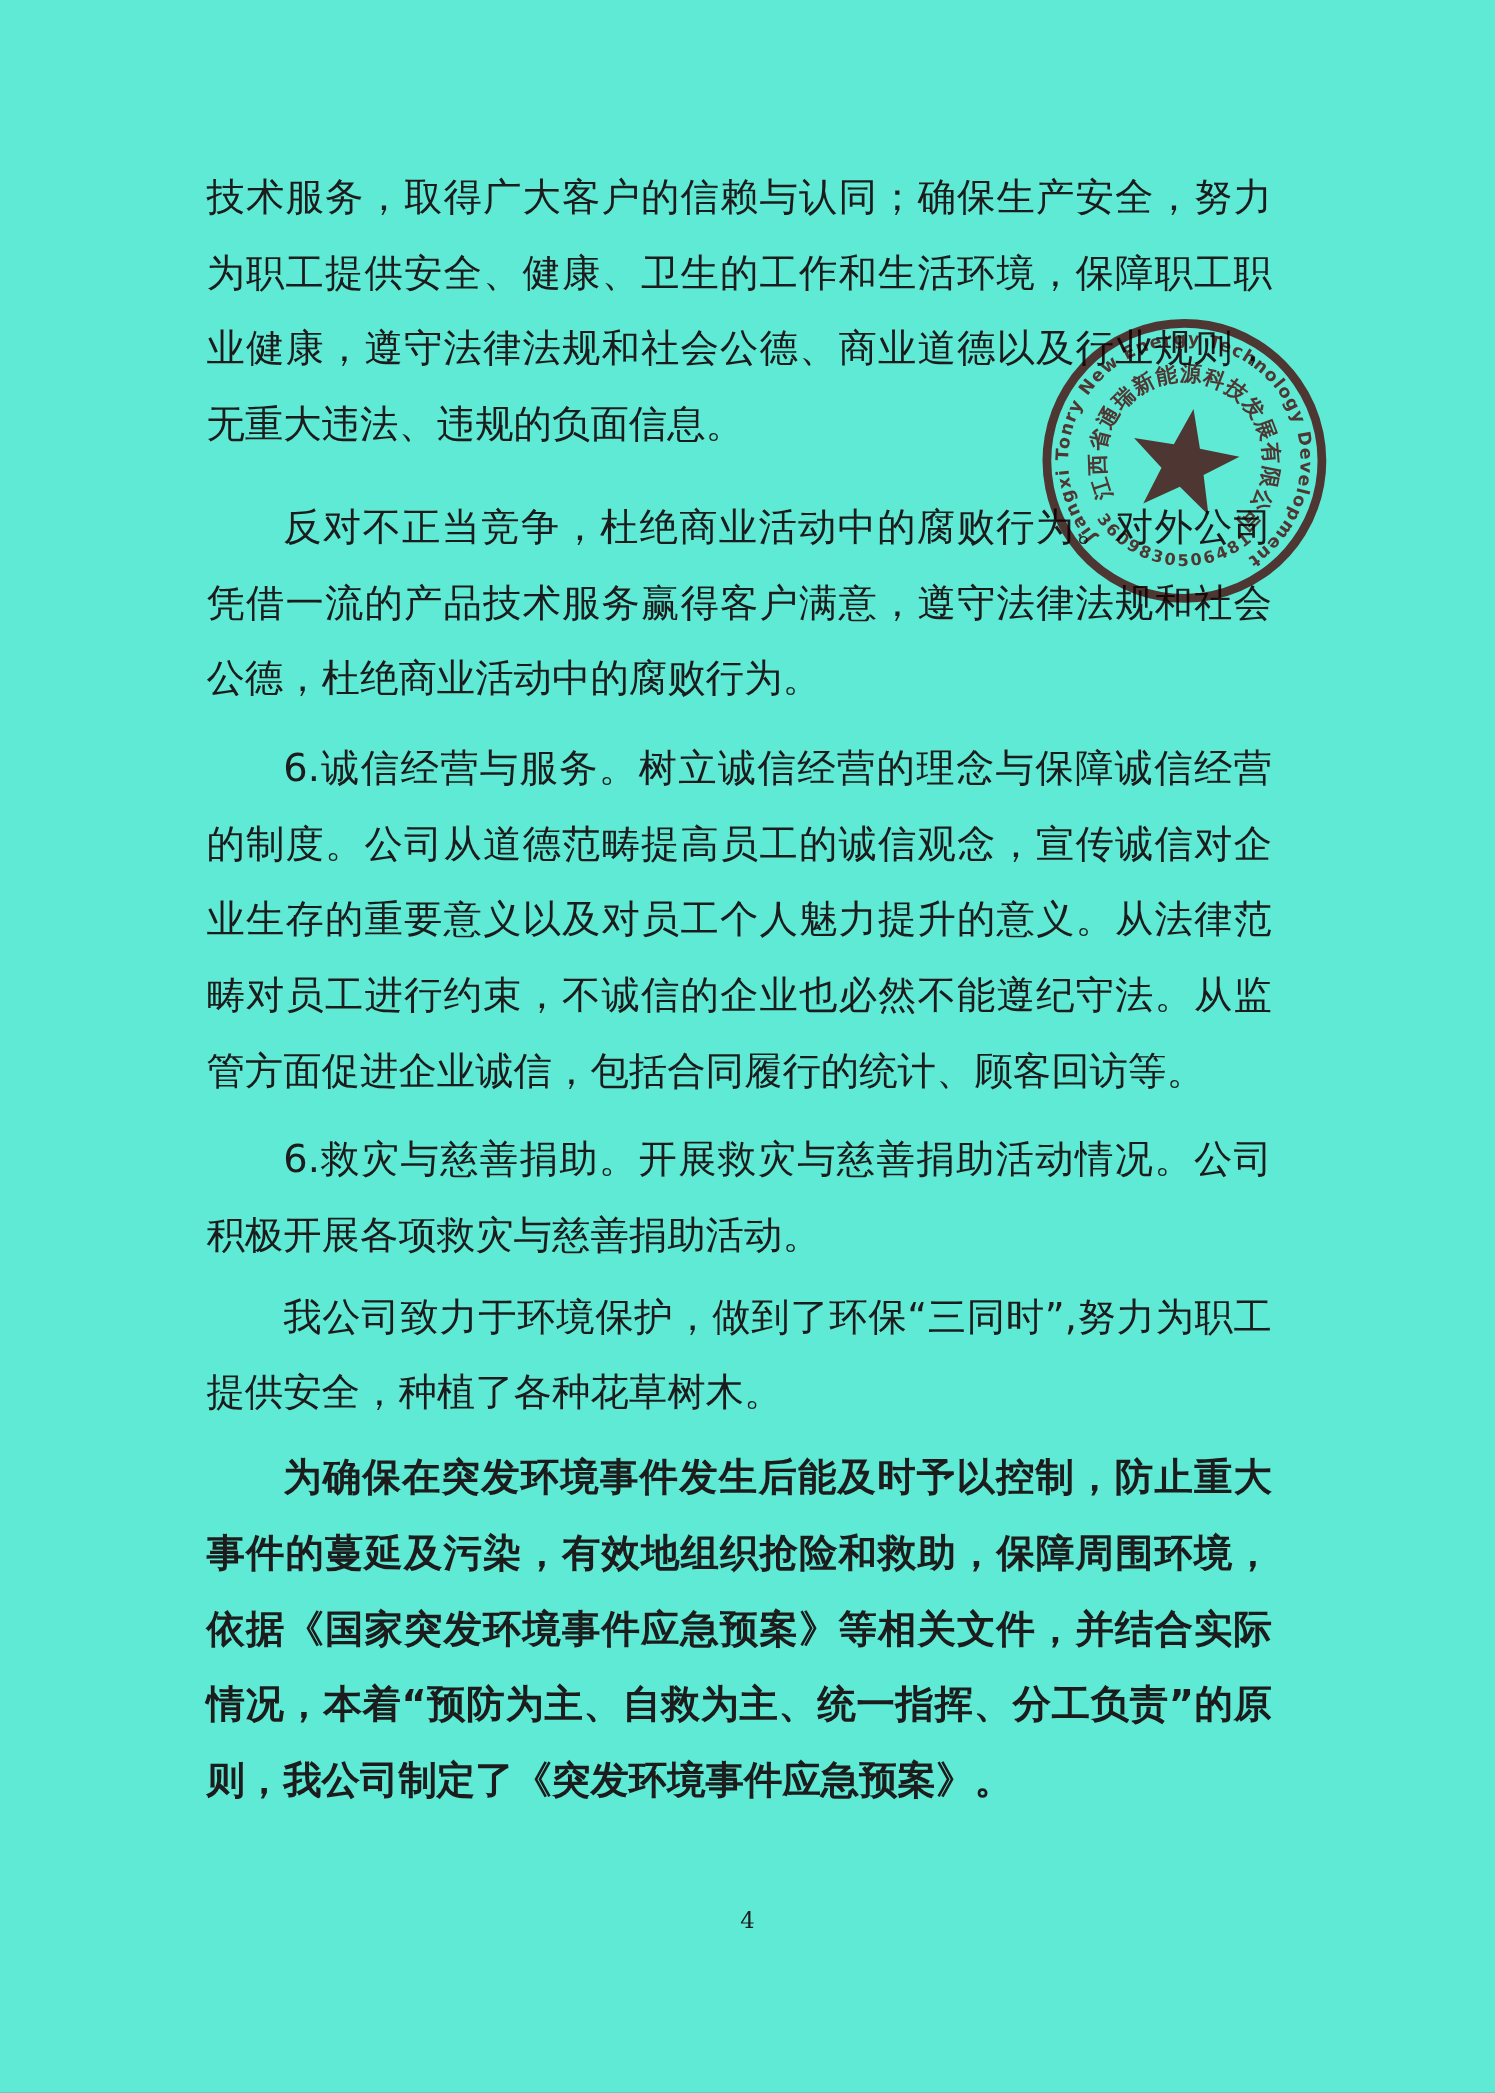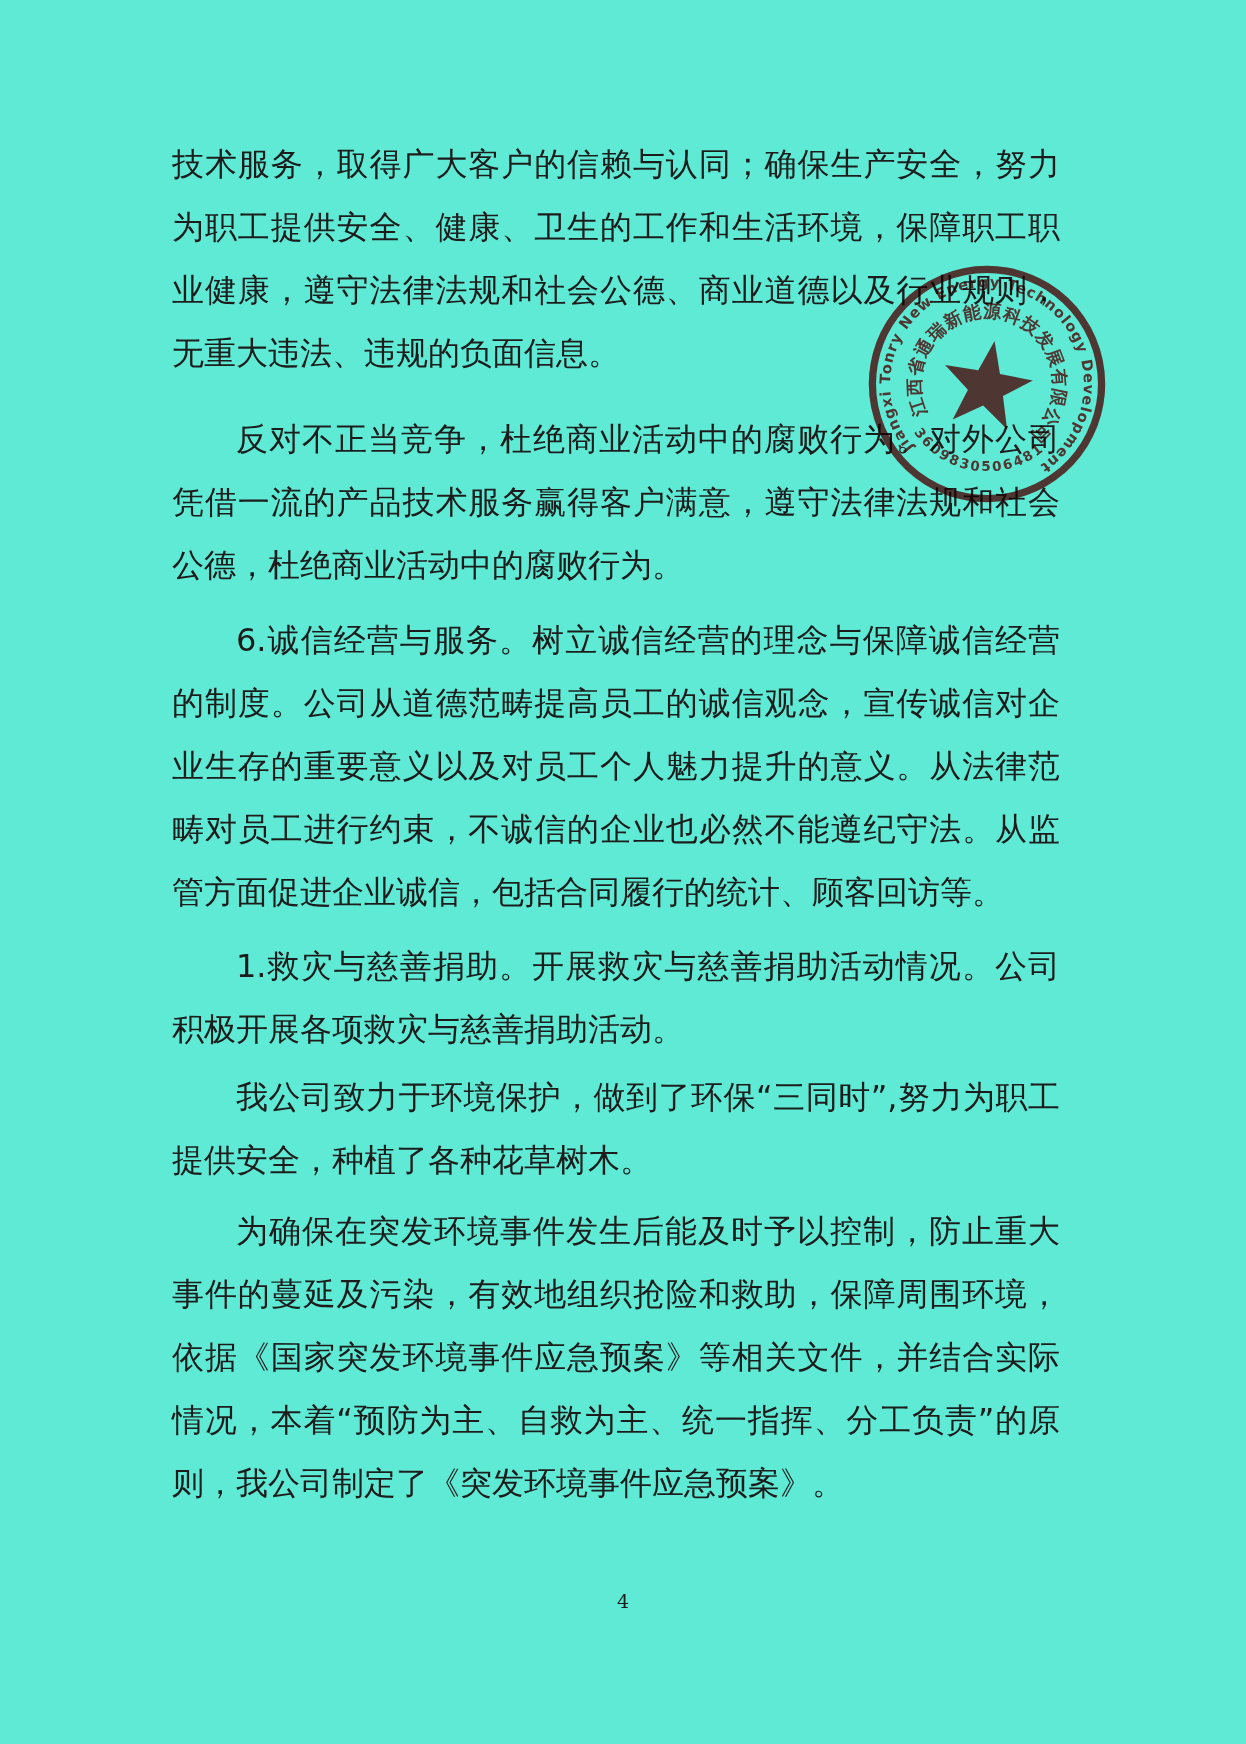--- a/index.html
+++ b/index.html
@@ -19,21 +19,21 @@
     text-align:justify;
     word-break:break-all;
   }
   .para{margin:0;text-indent:2em;}
   .para.no-indent{text-indent:0;}
   .p2{margin-top:23px;}
   .p3{margin-top:12px;}
   .p4{margin-top:11px;}
   .heading{margin-top:0;font-weight:bold;}
   .p5{margin-top:5px;}
-  .p6{margin-top:8px;}
+  .p6{margin-top:8px;font-weight:bold;}
   .stamp{
     position:absolute;
     left:862px;top:259px;
     width:250px;height:250px;
     mix-blend-mode:multiply;
     opacity:.92;
     transform:rotate(10deg);
   }
   .stamp svg{width:100%;height:100%;}
   .stamp text{font-family:"DejaVu Sans",sans-serif;}
@@ -50,21 +50,21 @@
 </style>
 </head>
 <body>
 
 <div class="page">
 
   <div class="body-text">
     <p class="para no-indent">技术服务，取得广大客户的信赖与认同；确保生产安全，努力为职工提供安全、健康、卫生的工作和生活环境，保障职工职业健康，遵守法律法规和社会公德、商业道德以及行业规则，无重大违法、违规的负面信息。</p>
     <p class="para p2">反对不正当竞争，杜绝商业活动中的腐败行为。对外公司凭借一流的产品技术服务赢得客户满意，遵守法律法规和社会公德，杜绝商业活动中的腐败行为。</p>
     <p class="para p3">6.诚信经营与服务。树立诚信经营的理念与保障诚信经营的制度。公司从道德范畴提高员工的诚信观念，宣传诚信对企业生存的重要意义以及对员工个人魅力提升的意义。从法律范畴对员工进行约束，不诚信的企业也必然不能遵纪守法。从监管方面促进企业诚信，包括合同履行的统计、顾客回访等。</p>
-    <p class="para p4">1.救灾与慈善捐助。开展救灾与慈善捐助活动情况。公司积极开展各项救灾与慈善捐助活动。</p>
+    <p class="para p4">6.救灾与慈善捐助。开展救灾与慈善捐助活动情况。公司积极开展各项救灾与慈善捐助活动。</p>
     <p class="para p5">我公司致力于环境保护，做到了环保“三同时”,努力为职工提供安全，种植了各种花草树木。</p>
     <p class="para p6">为确保在突发环境事件发生后能及时予以控制，防止重大事件的蔓延及污染，有效地组织抢险和救助，保障周围环境，依据《国家突发环境事件应急预案》等相关文件，并结合实际情况，本着“预防为主、自救为主、统一指挥、分工负责”的原则，我公司制定了《突发环境事件应急预案》。</p>
   </div>
 
   <div class="stamp">
     <svg viewBox="0 0 240 240" xmlns="http://www.w3.org/2000/svg">
       <defs>
         <path id="arcEn" d="M 62.7 193.3 A 93 93 0 1 1 177.3 193.3" fill="none"></path>
         <path id="arcCn" d="M 69.6 159.4 A 64 64 0 1 1 170.4 159.4" fill="none"></path>
         <path id="arcNum" d="M 53.8 171.7 A 84 84 0 0 0 186.2 171.7" fill="none"></path>

